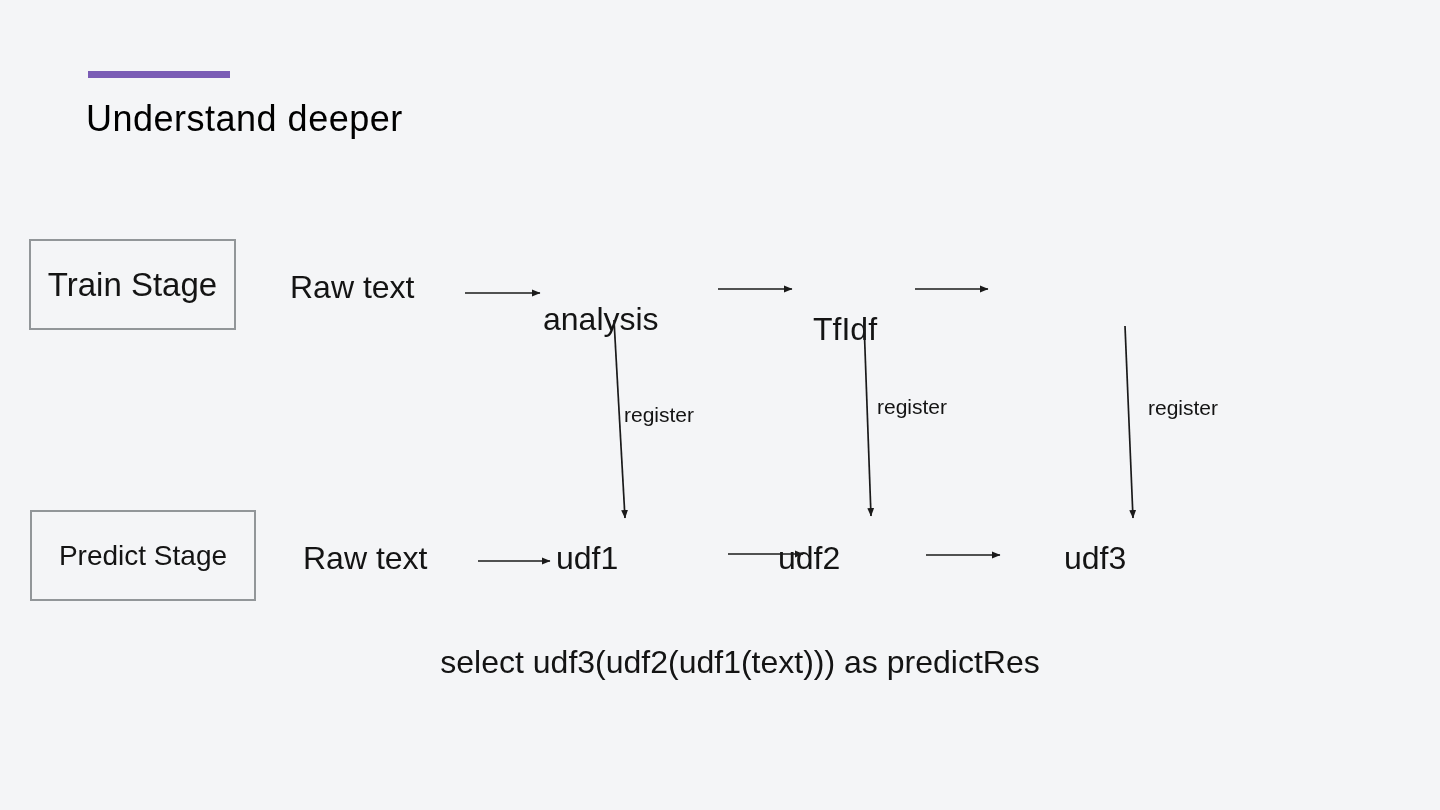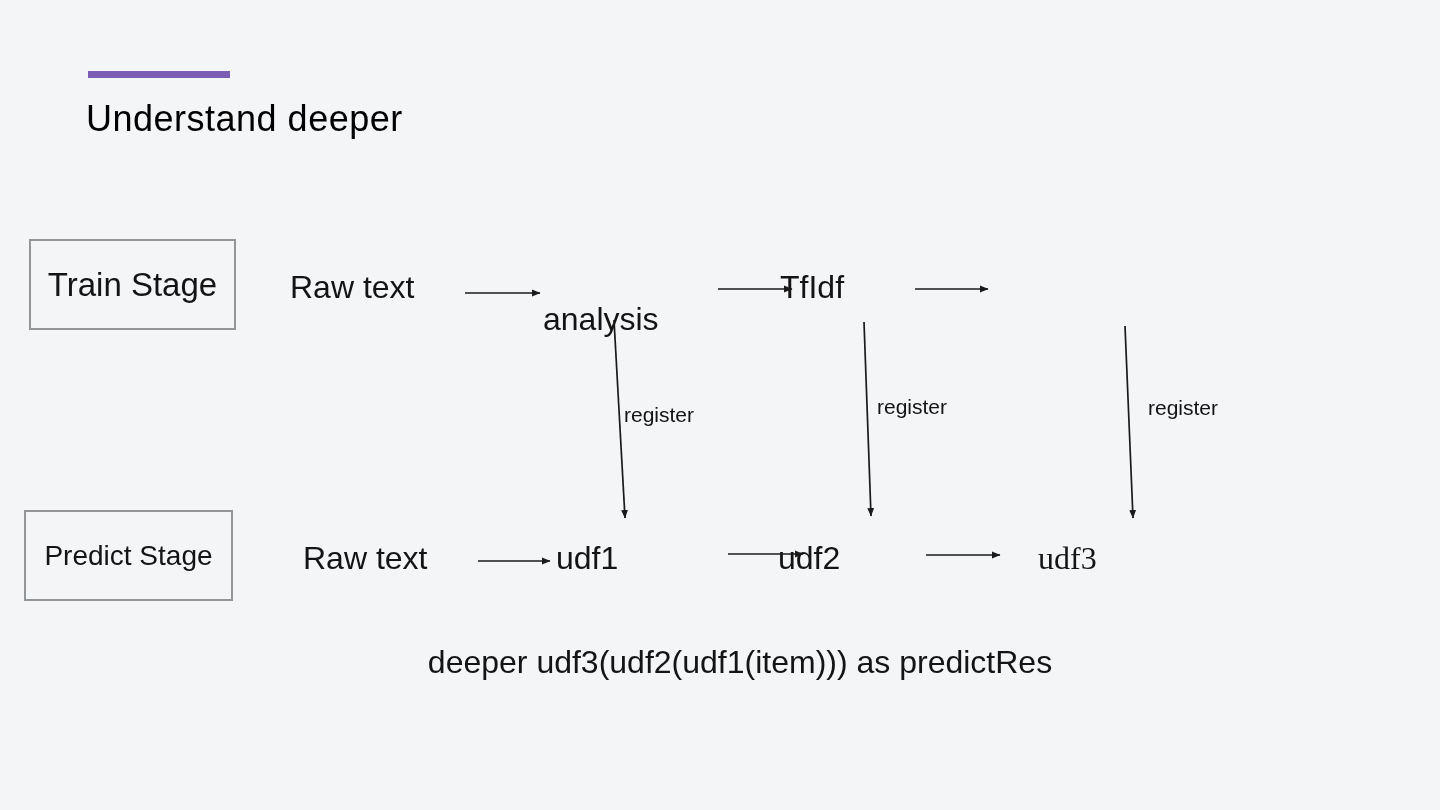--- a/index.html
+++ b/index.html
@@ -45,43 +45,43 @@
     white-space: nowrap;
   }
   .stage-box.train {
     left: 29px;
     top: 239px;
     width: 207px;
     height: 91px;
     font-size: 33px;
   }
   .stage-box.predict {
-    left: 24px;
+    left: 30px;
     top: 510px;
-    width: 209px;
+    width: 226px;
     height: 91px;
     font-size: 28px;
   }
   .node {
     position: absolute;
     font-size: 32px;
     text-align: left;
     line-height: 36px;
     white-space: nowrap;
   }
   .node.t { top: 269px; }
   .node.p { top: 540px; }
   .n-rawtext-t   { left: 290px; width: 150px; }
   .n-analysis    { left: 543px; width: 150px; margin-top: 32px; }
-  .n-tfidf       { left: 780px; width: 90px;  }
+  .n-tfidf       { left: 813px; width: 90px; margin-top: 42px;  }
   .n-randomforest{ left: 1003px; width: 255px; }
   .n-rawtext-p   { left: 303px; width: 165px; }
   .n-udf1        { left: 556px; width: 100px; }
   .n-udf2        { left: 778px; width: 100px; }
-  .n-udf3        { left: 1038px; width: 100px; font-family: Liberation Serif, serif; }
+  .n-udf3        { left: 1064px; width: 100px; }
   .register-label {
     position: absolute;
     font-size: 21px;
     white-space: nowrap;
   }
   .reg-1 { left: 624px;  top: 403px; }
   .reg-2 { left: 877px;  top: 395px; }
   .reg-3 { left: 1148px; top: 396px; }
   .select-expression {
     position: absolute;
@@ -124,21 +124,21 @@
 
   <div class="register-label reg-1">register</div>
   <div class="register-label reg-2">register</div>
   <div class="register-label reg-3">register</div>
 
   <div class="node p n-rawtext-p">Raw text</div>
   <div class="node p n-udf1">udf1</div>
   <div class="node p n-udf2">udf2</div>
   <div class="node p n-udf3">udf3</div>
 
-  <div class="select-expression">deeper udf3(udf2(udf1(item))) as predictRes</div>
+  <div class="select-expression">select udf3(udf2(udf1(text))) as predictRes</div>
 
   <svg class="arrow-layer" viewBox="0 0 1440 810" xmlns="http://www.w3.org/2000/svg">
     <defs>
       <marker id="arrhead" markerWidth="10" markerHeight="9" refX="8" refY="4" orient="auto" markerUnits="userSpaceOnUse">
         <path d="M0,0.6 L8.5,4 L0,7.4 Z" fill="#1a1a1a"></path>
       </marker>
     </defs>
     <g stroke="#1a1a1a" stroke-width="1.7" fill="none">
 
       <line x1="465" y1="293" x2="540" y2="293" marker-end="url(#arrhead)"></line>

